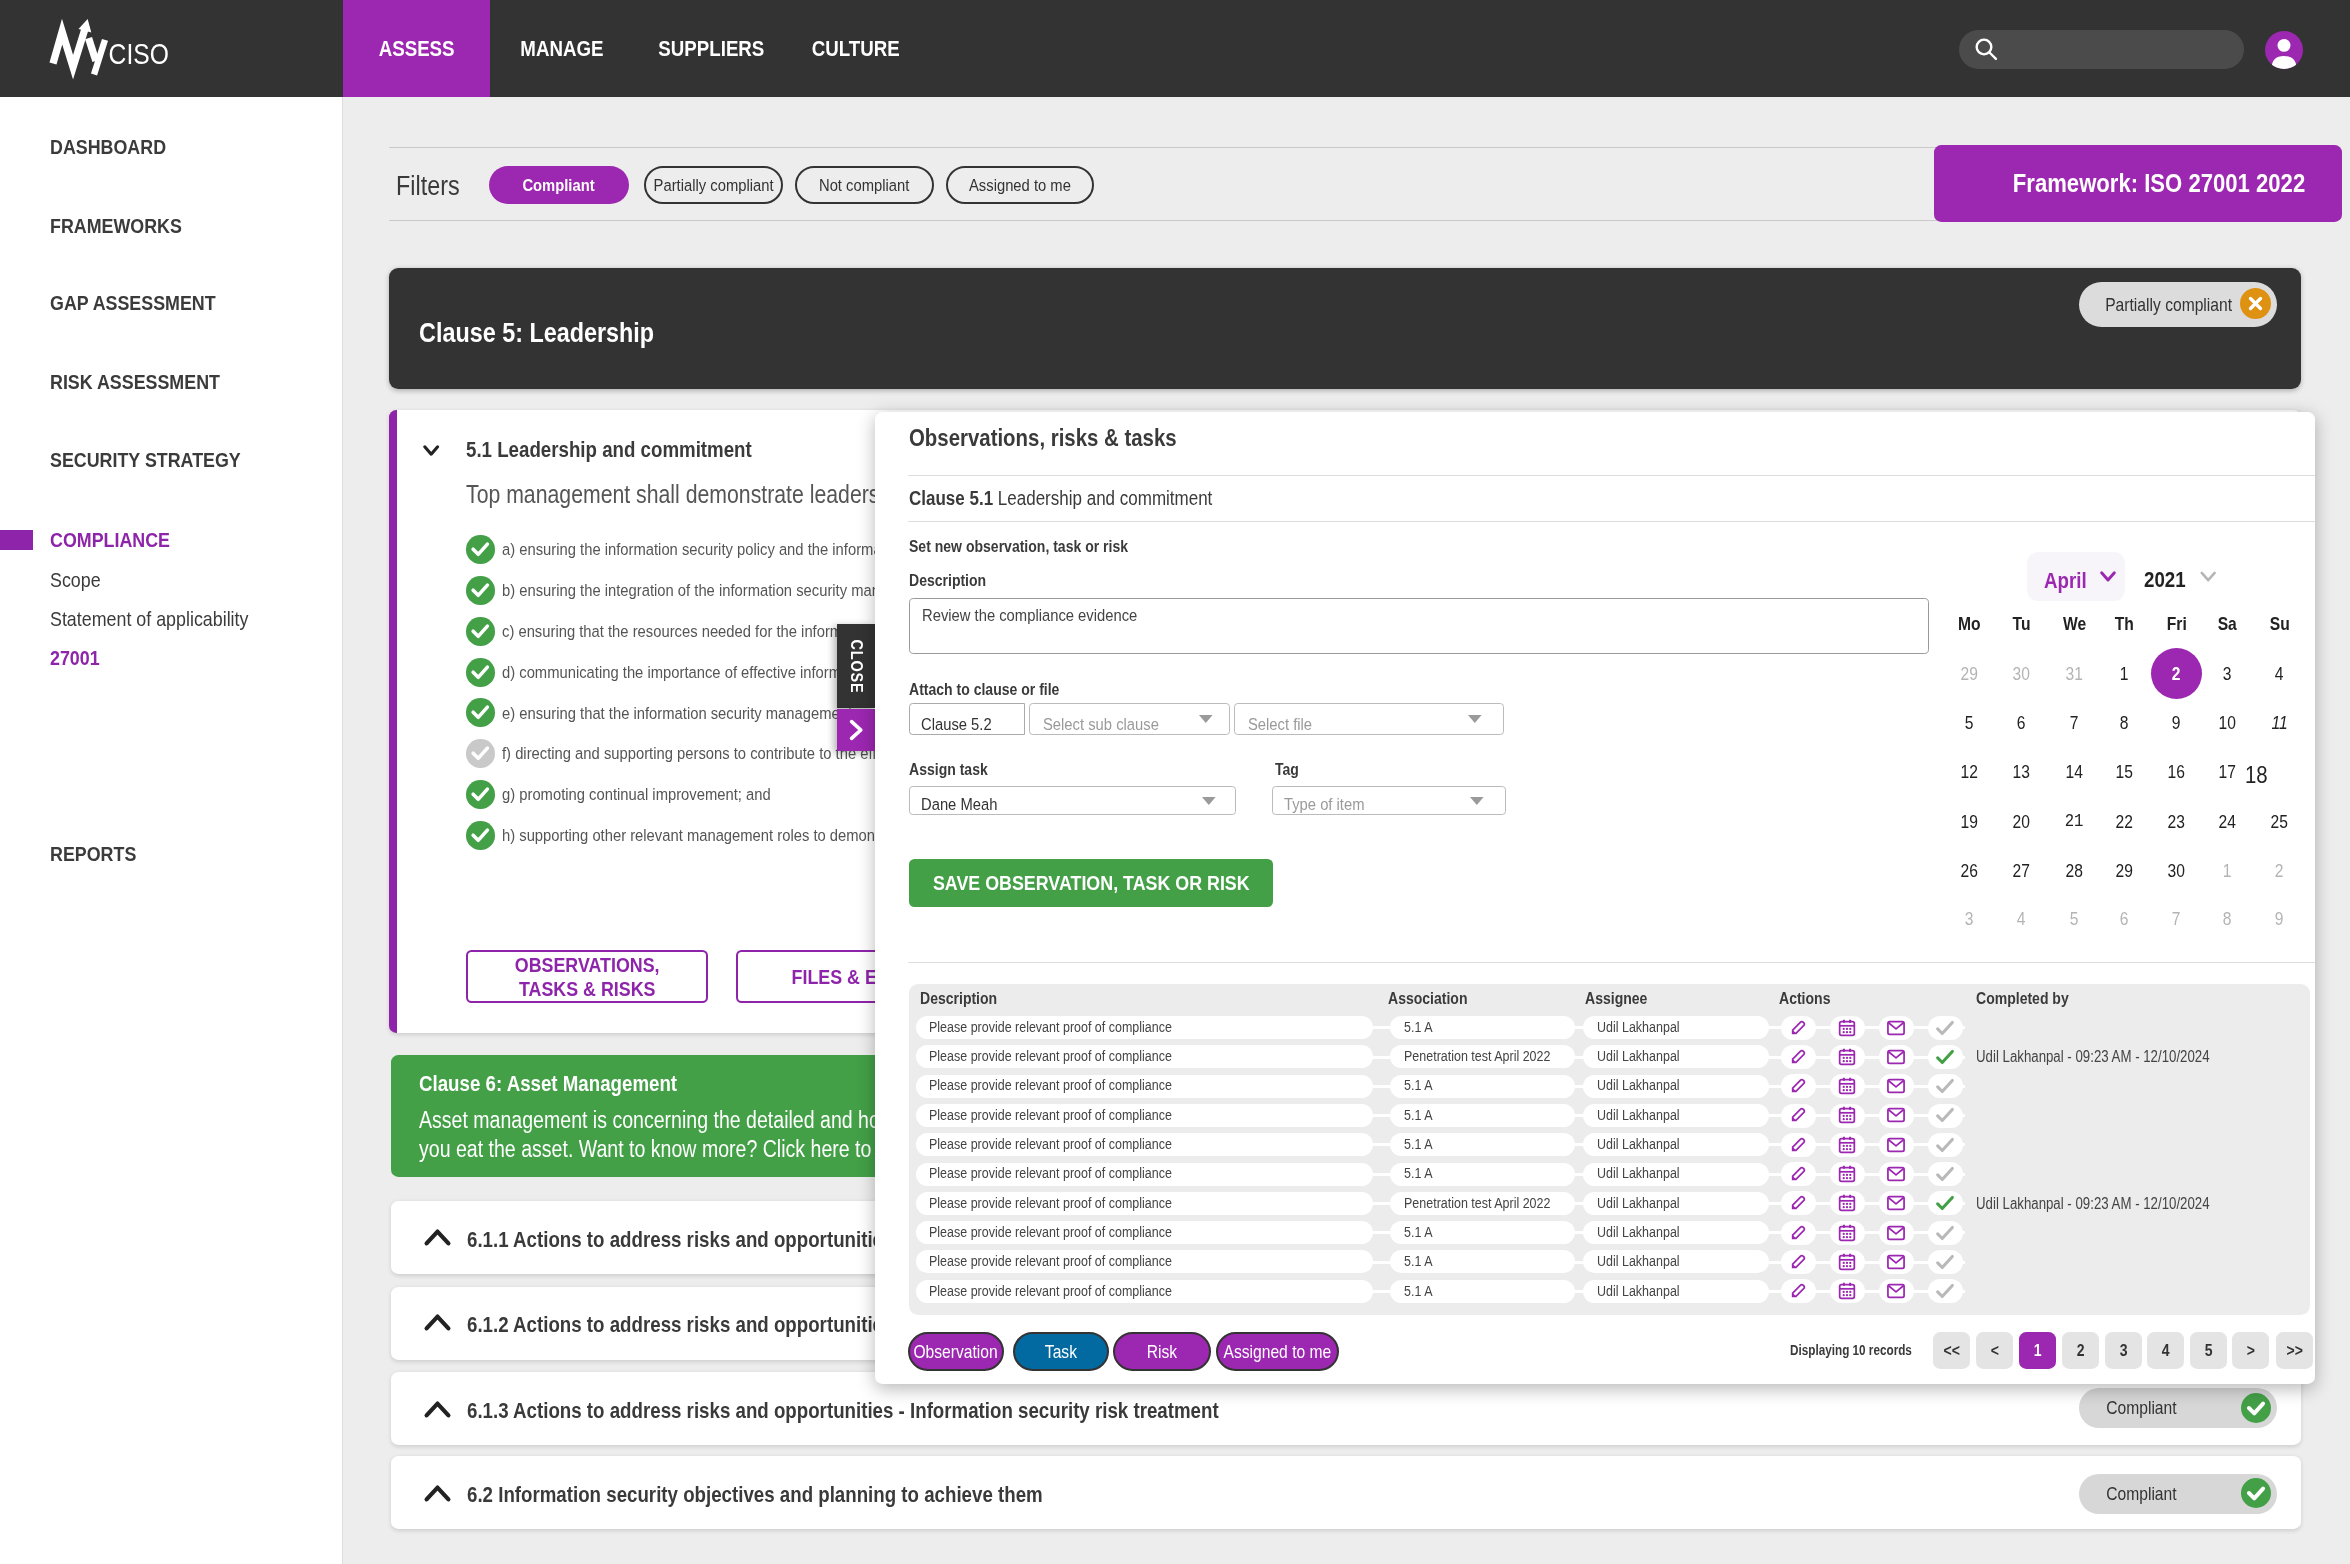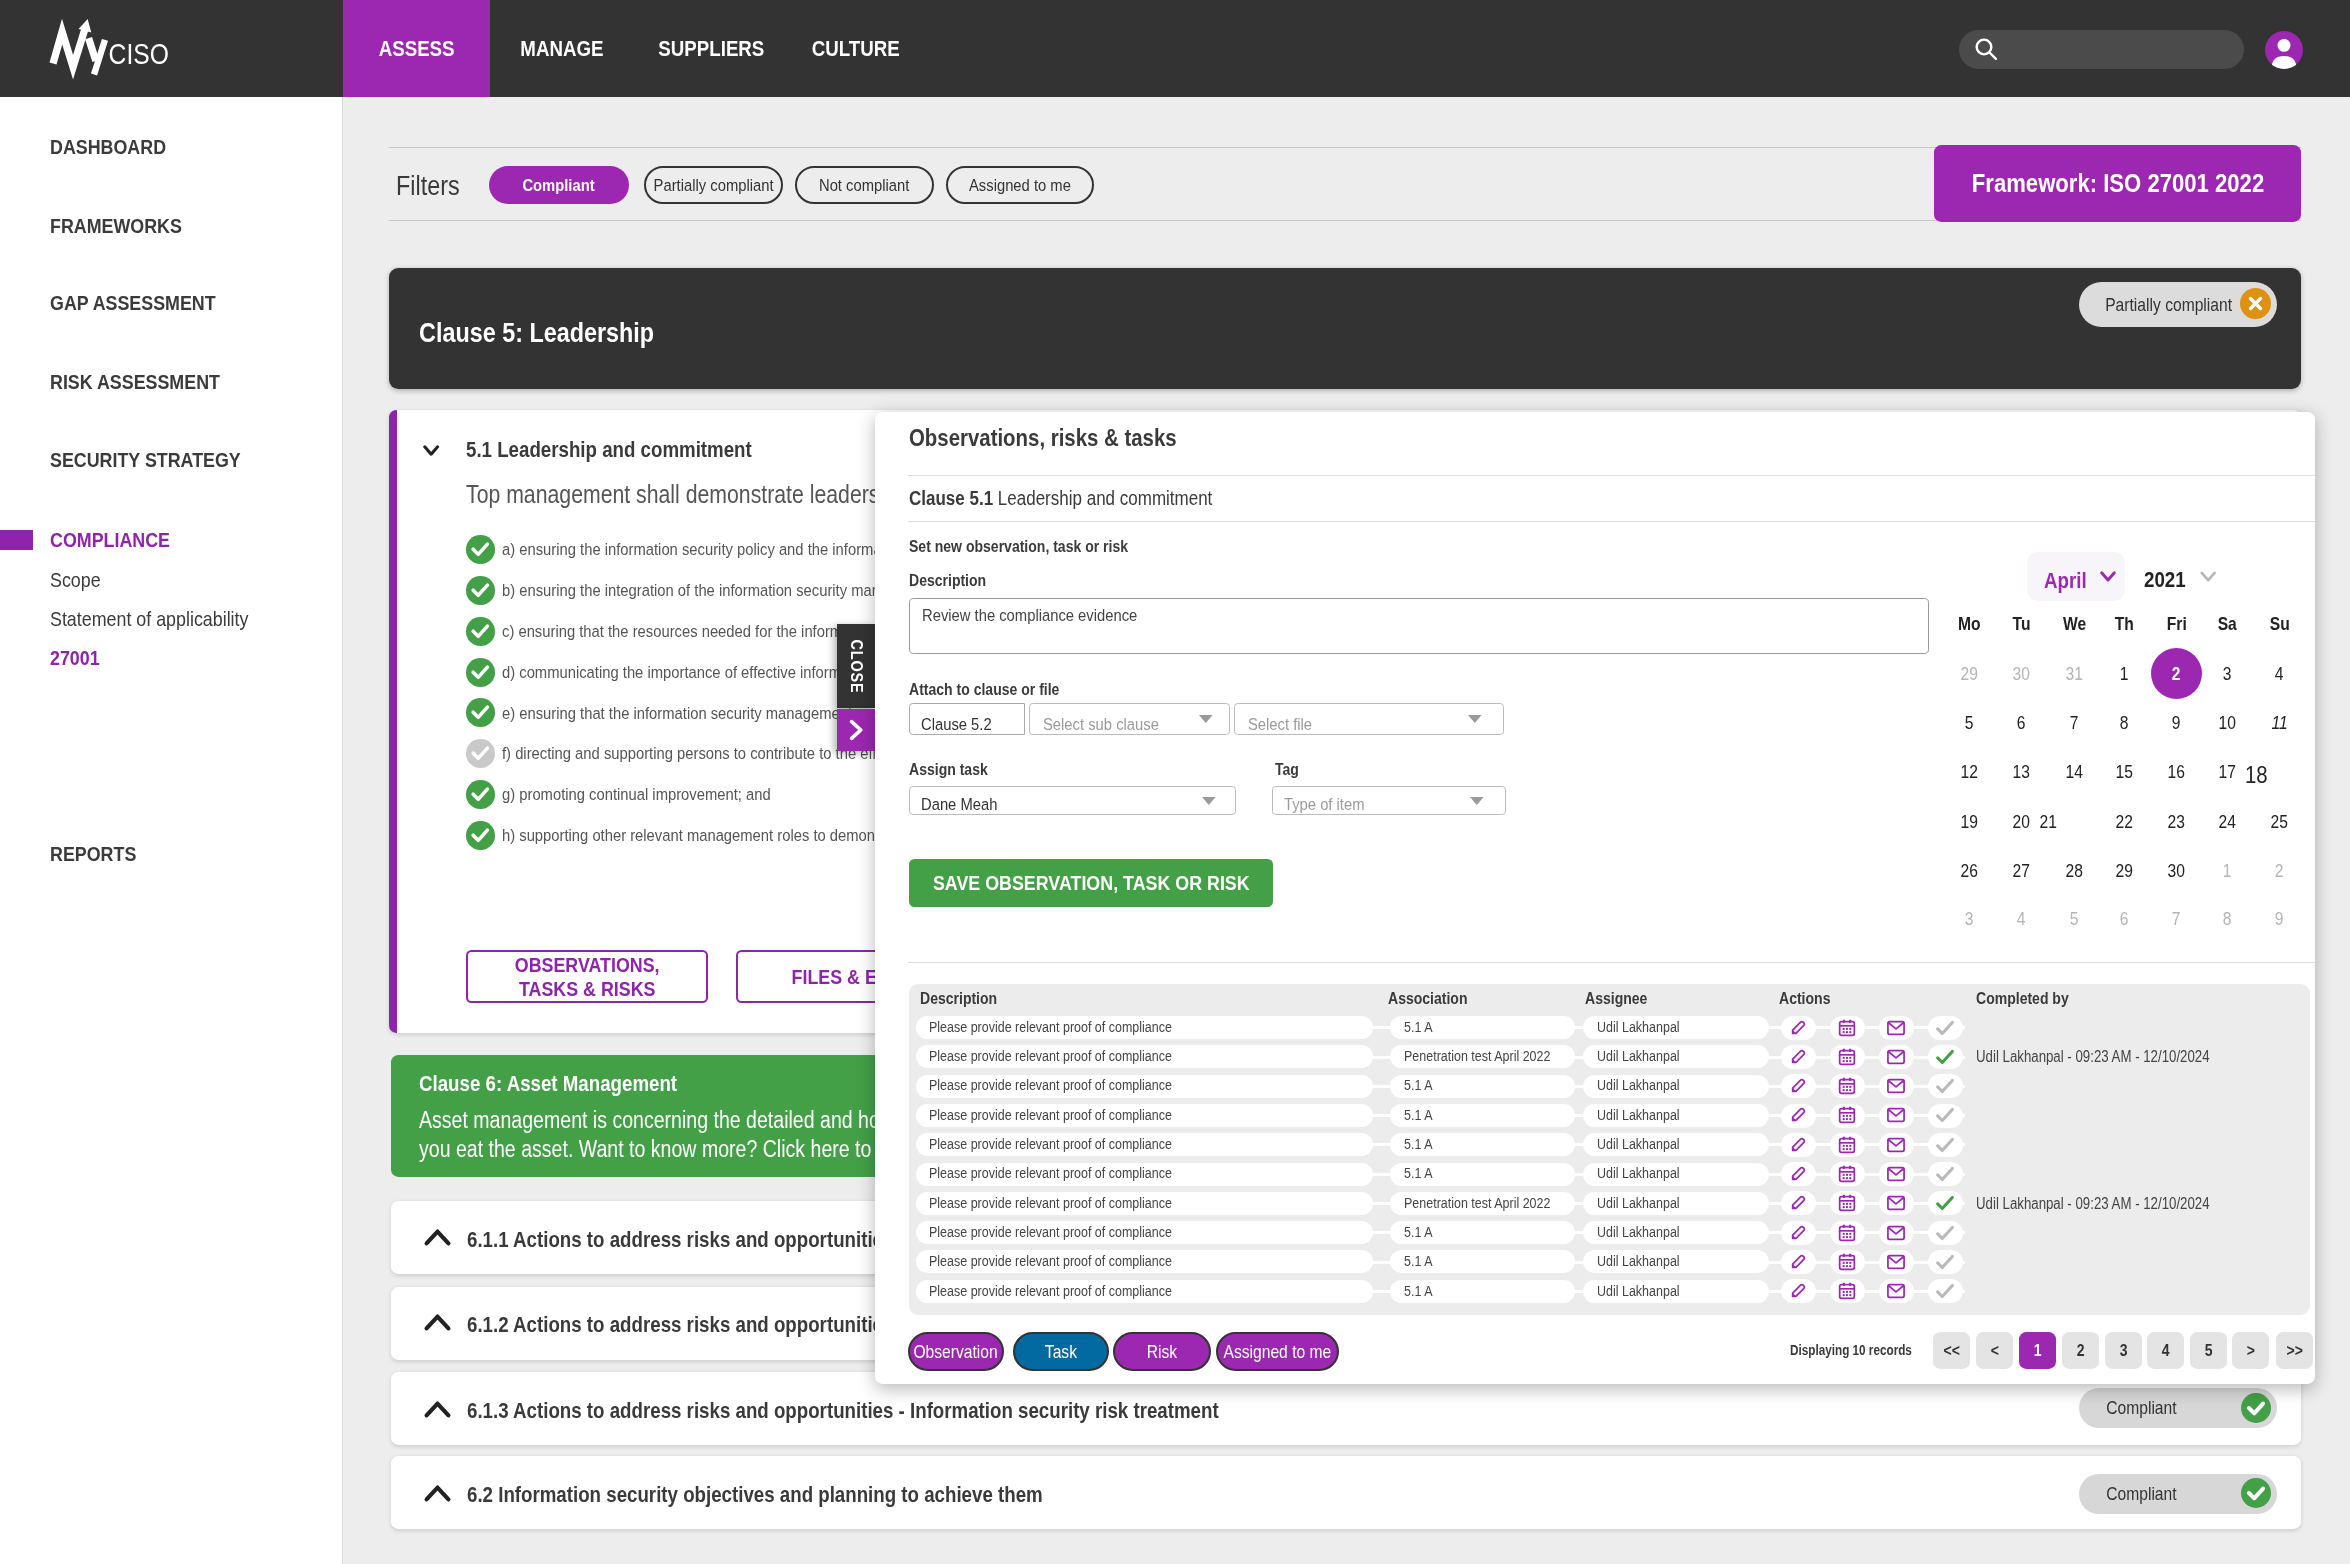--- a/index.html
+++ b/index.html
@@ -70,21 +70,21 @@
   </div>
 <div class="abs pill" style="left:644px;top:166px;width:139px;height:38px;border:2.3px solid #333;box-sizing:border-box;color:#333;font-size:17.4px;">
     <span class="sx">Partially compliant</span>
   </div>
 <div class="abs pill" style="left:795px;top:166px;width:139px;height:38px;border:2.3px solid #333;box-sizing:border-box;color:#333;font-size:17.4px;">
     <span class="sx">Not compliant</span>
   </div>
 <div class="abs pill" style="left:946px;top:166px;width:148px;height:38px;border:2.3px solid #333;box-sizing:border-box;color:#333;font-size:17.4px;">
     <span class="sx">Assigned to me</span>
   </div>
-<div class="abs" style="left:1934px;top:145px;width:367px;height:77px;background:#9c27b0;border-radius:7.3px;display:flex;align-items:center;justify-content:center;color:#fff;font-weight:bold;font-size:26px;">
+<div class="abs" style="left:1934px;top:145px;width:367px;height:77px;background:#9c27b0;border-radius:7.3px;display:flex;align-items:center;justify-content:center;color:#fff;font-weight:bold;font-size:26px;padding-left:41px;">
     <span class="sx">Framework: ISO 27001 2022</span>
   </div>
 
 <div class="abs" style="left:389px;top:268px;width:1912px;height:121px;background:#333;border-radius:9.2px;box-shadow:0 1.8px 5.5px rgba(0,0,0,0.25);"></div>
 <div class="t" style="left:419px;top:317px;font-size:27.5px;font-weight:bold;color:#fff;">Clause 5: Leadership</div>
 <div class="abs pill" style="left:2079px;top:282px;width:198px;height:45px;background:#dcdcdc;justify-content:flex-start;">
   <span class="sx" style="font-size:18.4px;color:#333;margin-left:14.7px;">Partially compliant</span>
 </div>
 <div class="abs" style="left:2240px;top:288px;width:31px;height:31px;border-radius:50%;background:#df9111;">
   <svg width="31" height="31" viewBox="0 0 34 34">
@@ -268,21 +268,21 @@
     <div class="abs" style="left:2243px;top:712px;width:73px;text-align:center;font-size:18.4px;color:#222;font-style:italic;"><span class="sx">11</span></div>
     <div class="abs" style="left:1933px;top:761px;width:73px;text-align:center;font-size:18.4px;color:#222;"><span class="sx">12</span></div>
     <div class="abs" style="left:1985px;top:761px;width:73px;text-align:center;font-size:18.4px;color:#222;"><span class="sx">13</span></div>
     <div class="abs" style="left:2038px;top:761px;width:73px;text-align:center;font-size:18.4px;color:#222;"><span class="sx">14</span></div>
     <div class="abs" style="left:2088px;top:761px;width:73px;text-align:center;font-size:18.4px;color:#222;"><span class="sx">15</span></div>
     <div class="abs" style="left:2140px;top:761px;width:73px;text-align:center;font-size:18.4px;color:#222;"><span class="sx">16</span></div>
     <div class="abs" style="left:2191px;top:761px;width:73px;text-align:center;font-size:18.4px;color:#222;"><span class="sx">17</span></div>
     <div class="abs" style="left:2243px;top:761px;width:73px;text-align:left;font-size:24px;color:#222;"><span class="sx">18</span></div>
     <div class="abs" style="left:1933px;top:811px;width:73px;text-align:center;font-size:18.4px;color:#222;"><span class="sx">19</span></div>
     <div class="abs" style="left:1985px;top:811px;width:73px;text-align:center;font-size:18.4px;color:#222;"><span class="sx">20</span></div>
-    <div class="abs" style="left:2038px;top:811px;width:73px;text-align:left;font-size:18.4px;color:#222;"><span class="sx">21</span></div>
+    <div class="abs" style="left:2038px;top:811px;width:73px;text-align:center;font-size:18.4px;color:#222;font-family:Liberation Mono, monospace;"><span class="sx">21</span></div>
     <div class="abs" style="left:2088px;top:811px;width:73px;text-align:center;font-size:18.4px;color:#222;"><span class="sx">22</span></div>
     <div class="abs" style="left:2140px;top:811px;width:73px;text-align:center;font-size:18.4px;color:#222;"><span class="sx">23</span></div>
     <div class="abs" style="left:2191px;top:811px;width:73px;text-align:center;font-size:18.4px;color:#222;"><span class="sx">24</span></div>
     <div class="abs" style="left:2243px;top:811px;width:73px;text-align:center;font-size:18.4px;color:#222;"><span class="sx">25</span></div>
     <div class="abs" style="left:1933px;top:860px;width:73px;text-align:center;font-size:18.4px;color:#222;"><span class="sx">26</span></div>
     <div class="abs" style="left:1985px;top:860px;width:73px;text-align:center;font-size:18.4px;color:#222;"><span class="sx">27</span></div>
     <div class="abs" style="left:2038px;top:860px;width:73px;text-align:center;font-size:18.4px;color:#222;"><span class="sx">28</span></div>
     <div class="abs" style="left:2088px;top:860px;width:73px;text-align:center;font-size:18.4px;color:#222;"><span class="sx">29</span></div>
     <div class="abs" style="left:2140px;top:860px;width:73px;text-align:center;font-size:18.4px;color:#222;"><span class="sx">30</span></div>
     <div class="abs" style="left:2191px;top:860px;width:73px;text-align:center;font-size:18.4px;color:#b4b4b4;"><span class="sx">1</span></div>

